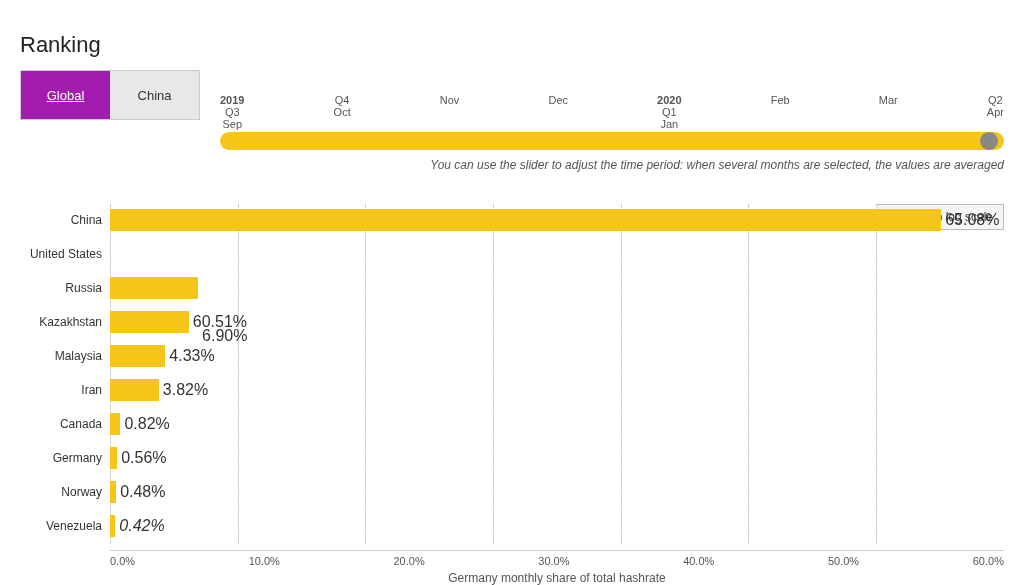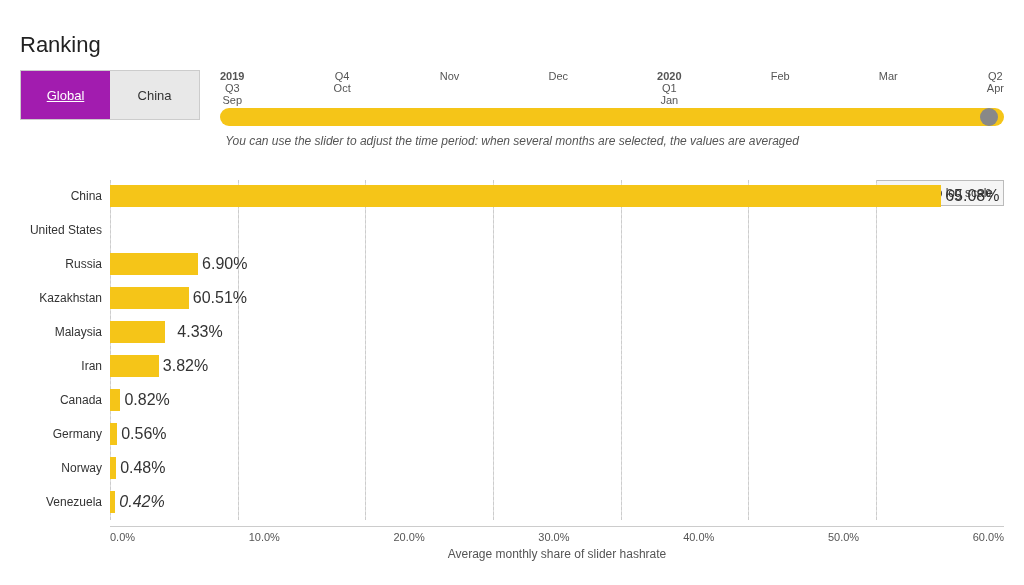--- a/index.html
+++ b/index.html
@@ -6,27 +6,27 @@
     body { font-family: 'Segoe UI', Arial, sans-serif; background: #fff; color: #333; font-size: 13px; }
     .container { width: 1024px; height: 585px; background: #fff; padding: 32px 20px 10px 20px; position: relative; overflow: hidden; }
     .title { font-size: 22px; font-weight: 400; color: #222; margin-bottom: 12px; }
     .top-section { display: flex; align-items: flex-start; gap: 20px; margin-bottom: 6px; }
     .tab-group { display: flex; flex-direction: row; border: 1px solid #ccc; min-width: 180px; height: 50px; }
     .tab { flex: 1; display: flex; align-items: center; justify-content: center; font-size: 13px; cursor: pointer; }
     .tab.active { background: #a21caf; color: #fff; text-decoration: underline; }
     .tab.inactive { background: #e8e8e8; color: #333; }
     .timeline-section { flex: 1; }
     .timeline-labels { display: flex; justify-content: space-between; margin-bottom: 2px; font-size: 11px; color: #555; padding: 0 0px; }
-    .timeline-label-group { text-align: center; }
+    .timeline-label-group { text-align: center; margin-top: 24px; }
     .timeline-label-year { font-weight: bold; }
     .timeline-label-quarter { }
     .timeline-label-month { }
     .slider-track { width: 100%; height: 18px; background: #f5c518; border-radius: 9px; position: relative; margin-top: 2px; }
     .slider-thumb { position: absolute; right: 6px; top: 50%; transform: translateY(-50%); width: 18px; height: 18px; background: #888; border-radius: 50%; }
-    .hint-text { text-align: center; font-style: italic; font-size: 12px; color: #555; margin: 8px 0 6px 0; }
+    .hint-text { text-align: right; font-style: italic; font-size: 12px; color: #555; margin: 8px 0 6px 0; }
     .chart-area { position: relative; }
     .log-scale-btn { position: absolute; right: 0; top: 0; border: 1px solid #bbb; background: #f5f5f5; padding: 5px 10px; font-size: 12px; cursor: pointer; color: #333; }
     .chart-wrapper { display: flex; flex-direction: column; margin-top: 32px; }
     .bar-row { display: flex; align-items: center; height: 32px; margin-bottom: 2px; }
     .bar-label { width: 90px; text-align: right; padding-right: 8px; font-size: 12px; color: #333; flex-shrink: 0; }
     .bar-container { flex: 1; position: relative; height: 22px; }
     .bar { height: 100%; background: #f5c518; position: absolute; left: 0; top: 0; }
     .bar-value { position: absolute; font-size: 16px; color: #333; white-space: nowrap; top: 50%; transform: translateY(-50%); left: calc(100% + 4px); }
     .x-axis { display: flex; justify-content: space-between; margin-top: 6px; margin-left: 90px; border-top: 1px solid #ccc; padding-top: 4px; font-size: 11px; color: #555; }
     .x-axis-label { text-align: center; }
@@ -126,35 +126,35 @@
               <span class="bar-value" style="left: calc(92.9714% + 4px);">65.08%</span>
             </div>
           </div>
           <div class="bar-row">
             <div class="bar-label">United States</div>
           </div>
           <div class="bar-row">
             <div class="bar-label">Russia</div>
             <div class="bar-container">
               <div class="bar" style="width: 9.85714%;"></div>
-              <span class="bar-value" style="left: calc(9.85714% + 4px);">6.90%</span>
+              <span class="bar-value" style="left: calc(9.85714% + 4px); margin-top: 48px;">6.90%</span>
             </div>
           </div>
           <div class="bar-row">
             <div class="bar-label">Kazakhstan</div>
             <div class="bar-container">
               <div class="bar" style="width: 8.81429%;"></div>
               <span class="bar-value" style="left: calc(8.81429% + 4px);">60.51%</span>
             </div>
           </div>
           <div class="bar-row">
             <div class="bar-label">Malaysia</div>
             <div class="bar-container">
               <div class="bar" style="width: 6.18571%;"></div>
-              <span class="bar-value" style="left: calc(6.18571% + 4px); margin-left: 8px;">4.33%</span>
+              <span class="bar-value" style="left: calc(6.18571% + 4px);">4.33%</span>
             </div>
           </div>
           <div class="bar-row">
             <div class="bar-label">Iran</div>
             <div class="bar-container">
               <div class="bar" style="width: 5.45714%;"></div>
               <span class="bar-value" style="left: calc(5.45714% + 4px);">3.82%</span>
             </div>
           </div>
           <div class="bar-row">
@@ -190,15 +190,15 @@
 
     <div class="x-axis" id="x-axis">
     <div class="x-axis-label">0.0%</div>
         <div class="x-axis-label">10.0%</div>
         <div class="x-axis-label">20.0%</div>
         <div class="x-axis-label">30.0%</div>
         <div class="x-axis-label">40.0%</div>
         <div class="x-axis-label">50.0%</div>
         <div class="x-axis-label">60.0%</div>
       </div>
-    <div class="x-axis-title">Average monthly share of slider hashrate</div>
+    <div class="x-axis-title">Germany monthly share of total hashrate</div>
   </div>
 </div>
 
 </body></html>

